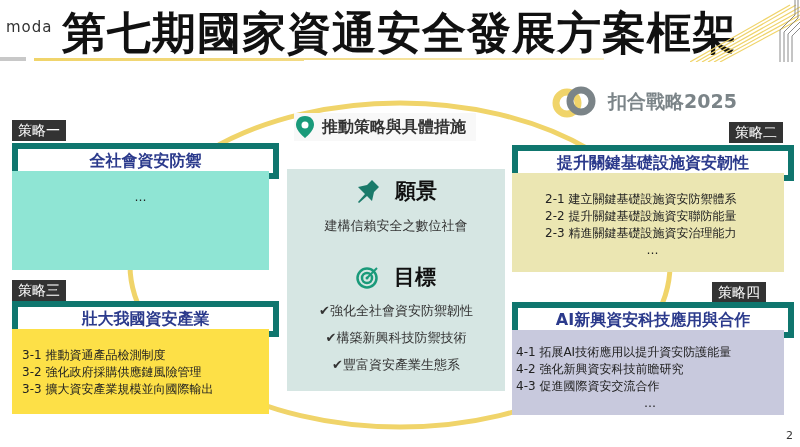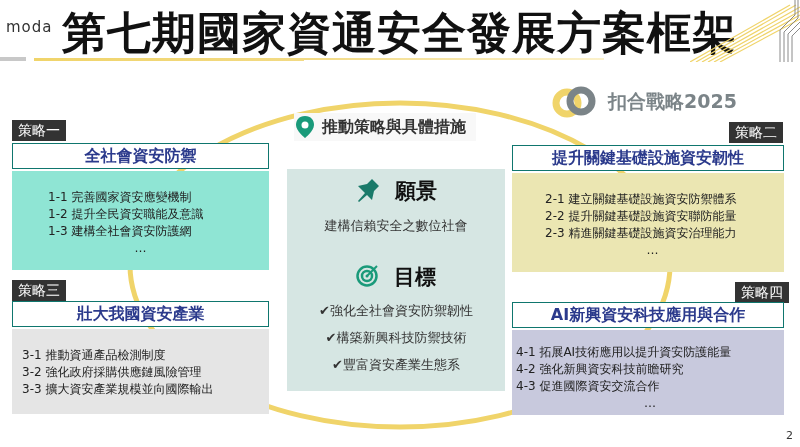--- a/index.html
+++ b/index.html
@@ -7,40 +7,40 @@
          font-family:"DejaVu Sans","Liberation Sans",sans-serif; color:#222; }
   .abs { position:absolute; }
   #logo { left:6px; top:18px; font-size:15px; color:#333; letter-spacing:1px; font-family:"DejaVu Sans",sans-serif; }
   #title { left:62px; top:4px; font-size:44px; font-weight:bold; color:#111; letter-spacing:1px; white-space:nowrap; }
   #rule-gray { left:0; top:57px; width:26px; height:4px; background:#c8c8c8; }
   #rule-yellow { left:34px; top:58px; width:270px; height:3px; background:linear-gradient(90deg,#f0d46a,#f2da84); }
   #rule-yellow2 { left:304px; top:58px; width:300px; height:2px; background:linear-gradient(90deg,#f2da84,#fbf1cb); }
   #deco { left:690px; top:0; width:110px; height:62px; }
   #ring { left:120px; top:95px; width:560px; height:340px; }
   .tag { background:#333; color:#fff; font-size:14px; padding:1px 6px; height:19px; line-height:19px; }
-  .head { background:#fff; border:1px solid #0f766e; color:#2b3a8c; font-size:16px; font-weight:bold; text-align:center; height:24px; line-height:24px; }
+  .head { background:#fff; border:6px solid #0f766e; color:#2b3a8c; font-size:16px; font-weight:bold; text-align:center; height:24px; line-height:24px; }
   .body { font-size:12px; line-height:17px; color:#222; }
   .ellipsis { text-align:center; }
   #s1-tag { left:12px; top:120px; }
   #s1-head { left:12px; top:143px; width:255px; }
   #s1-body { left:12px; top:171px; width:257px; height:99px; background:#8fe5d4; padding:18px 0 0 0; box-sizing:border-box; }
   #s1-body .items { padding-left:36px; }
   #s2-tag { right:17px; top:122px; }
   #s2-head { left:512px; top:145px; width:270px; }
   #s2-body { left:512px; top:173px; width:272px; height:99px; background:#ebe6b2; padding:18px 0 0 9px; box-sizing:border-box; }
   #s2-body .items { padding-left:24px; }
   #s3-tag { left:12px; top:280px; }
   #s3-head { left:12px; top:301px; width:255px; }
-  #s3-body { left:12px; top:329px; width:257px; height:85px; background:#e5e5e5; padding:18px 0 0 10px; box-sizing:border-box; }
-  #s4-tag { right:11px; top:282px; }
+  #s3-body { left:12px; top:329px; width:257px; height:85px; background:#fde047; padding:18px 0 0 10px; box-sizing:border-box; }
+  #s4-tag { right:34px; top:282px; }
   #s4-head { left:512px; top:302px; width:270px; }
   #s4-body { left:512px; top:330px; width:272px; height:85px; background:#c8c9dd; padding:14px 0 0 4px; box-sizing:border-box; }
   #center-header { left:294px; top:113px; height:28px; background:#f8f8f8; padding:0 10px 0 0; display:flex; align-items:center; font-size:16px; font-weight:bold; color:#333; }
   #center-panel { left:287px; top:169px; width:218px; height:222px; background:#d6e6e3; }
-  .section-title { font-size:21px; font-weight:bold; color:#111; display:flex; justify-content:center; gap:14px; }
+  .section-title { font-size:21px; font-weight:bold; color:#111; display:flex; justify-content:center; align-items:center; gap:14px; }
   .section-sub { font-size:13px; color:#333; text-align:center; }
   .goal { font-size:13px; color:#333; text-align:center; line-height:27px; }
   #synergy { left:551px; top:83px; display:flex; align-items:center;gap:7px; }
   #synergy-label { font-size:19px; font-weight:bold; color:#7b8488; margin-left:4px; }
   #page-num { left:786px; top:429px; font-size:11px; color:#333; }
 </style>
 </head>
 <body>
 
 <div id="logo" class="abs"><span>moda</span></div>
@@ -105,25 +105,20 @@
   <div style="margin-top:6px">
     <div class="goal">✔強化全社會資安防禦韌性</div>
     <div class="goal">✔構築新興科技防禦技術</div>
     <div class="goal">✔豐富資安產業生態系</div>
   </div>
 </div>
 
 <div id="s1-tag" class="abs tag">策略一</div>
 <div id="s1-head" class="abs head">全社會資安防禦</div>
 <div id="s1-body" class="abs body">
-  <div class="items">
-    <div>1-1 完善國家資安應變機制</div>
-    <div>1-2 提升全民資安職能及意識</div>
-    <div>1-3 建構全社會資安防護網</div>
-  </div>
   <div class="ellipsis">…</div>
 </div>
 
 <div id="s2-tag" class="abs tag">策略二</div>
 <div id="s2-head" class="abs head">提升關鍵基礎設施資安韌性</div>
 <div id="s2-body" class="abs body">
   <div class="items">
     <div>2-1 建立關鍵基礎設施資安防禦體系</div>
     <div>2-2 提升關鍵基礎設施資安聯防能量</div>
     <div>2-3 精進關鍵基礎設施資安治理能力</div>

